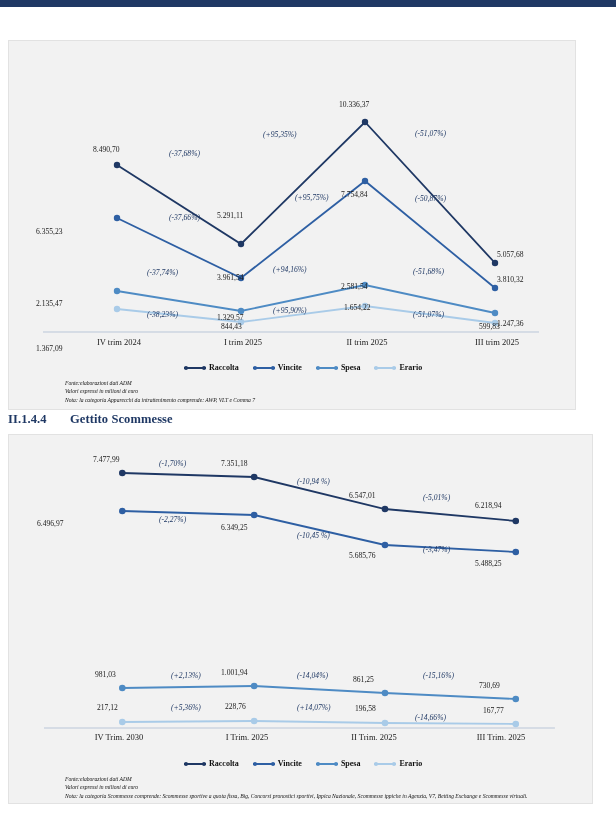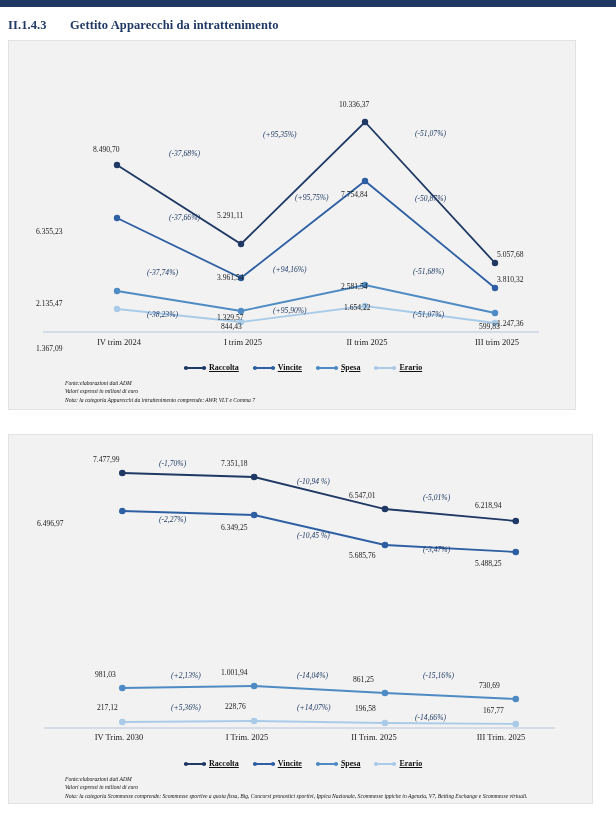--- a/index.html
+++ b/index.html
@@ -83,21 +83,20 @@
     font-family: "Liberation Serif", serif;
     font-size: 8px;
     color: #101010;
     font-weight: bold;
   }
   .legend-item {
     display: flex;
     align-items: center;
     gap: 3px;
     white-space: nowrap;
-    text-decoration: underline;
   }
   .legend-swatch {
     width: 22px;
     height: 2px;
     position: relative;
   }
   .legend-swatch::before,
   .legend-swatch::after {
     content: "";
     position: absolute;
@@ -120,23 +119,20 @@
   }
   svg { display: block; overflow: visible; }
 </style>
 </head>
 <body>
 
 <div class="page">
 
   <div class="top-rule"></div>
 
-  <div class="section-heading" style="left:8px; top:18px;">
-    <span class="num">II.1.4.3</span><span>Gettito Apparecchi da intrattenimento</span>
-  </div>
 
   <div class="chart-panel" style="left:8px; top:40px; width:566px; height:368px;">
 
     <svg class="plot" viewBox="0 0 566 368" preserveAspectRatio="none">
 
       <line x1="34" y1="291" x2="530" y2="291" stroke="#b9c6d8" stroke-width="1"></line>
 
       <polyline points="108,124 232,203 356,81 486,222" fill="none" stroke="#1f3864" stroke-width="1.8"></polyline>
       <circle cx="108" cy="124" r="3.2" fill="#1f3864"></circle>
       <circle cx="232" cy="203" r="3.2" fill="#1f3864"></circle>
@@ -220,20 +216,23 @@
         <span class="legend-swatch" style="background:#a9cbe8; color:#a9cbe8;"></span>
         <span>Erario</span>
       </div>
     </div>
 
     <div class="notes" style="left:56px; top:338px; width:480px;">Fonte:elaborazioni dati ADM
 Valori espressi in milioni di euro
 Nota: la categoria Apparecchi da intrattenimento comprende: AWP, VLT e Comma 7</div>
   </div>
 
+  <div class="section-heading" style="left:8px; top:412px;">
+    <span class="num">II.1.4.4</span><span>Gettito Scommesse</span>
+  </div>
 
   <div class="chart-panel" style="left:8px; top:434px; width:566px; height:368px;padding-left:17px;">
 
     <svg class="plot" viewBox="0 0 566 368" preserveAspectRatio="none">
       <line x1="34" y1="293" x2="530" y2="293" stroke="#b9c6d8" stroke-width="1"></line>
 
       <polyline points="110,38 238,42 365,74 492,86" fill="none" stroke="#1f3864" stroke-width="1.8"></polyline>
       <circle cx="110" cy="38" r="3.2" fill="#1f3864"></circle>
       <circle cx="238" cy="42" r="3.2" fill="#1f3864"></circle>
       <circle cx="365" cy="74" r="3.2" fill="#1f3864"></circle>

